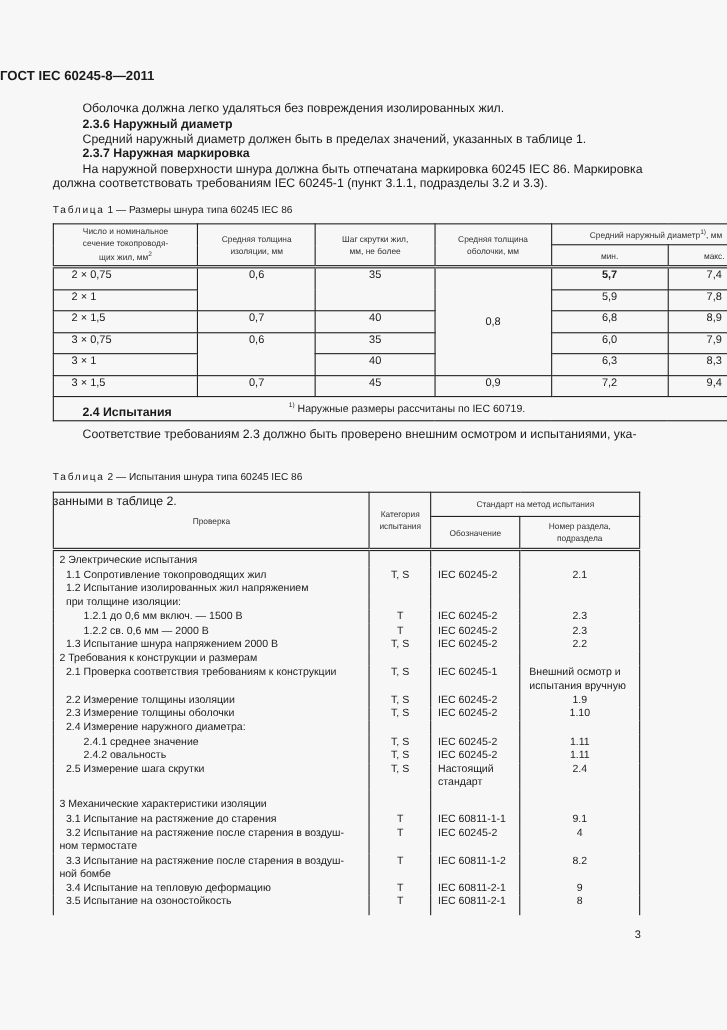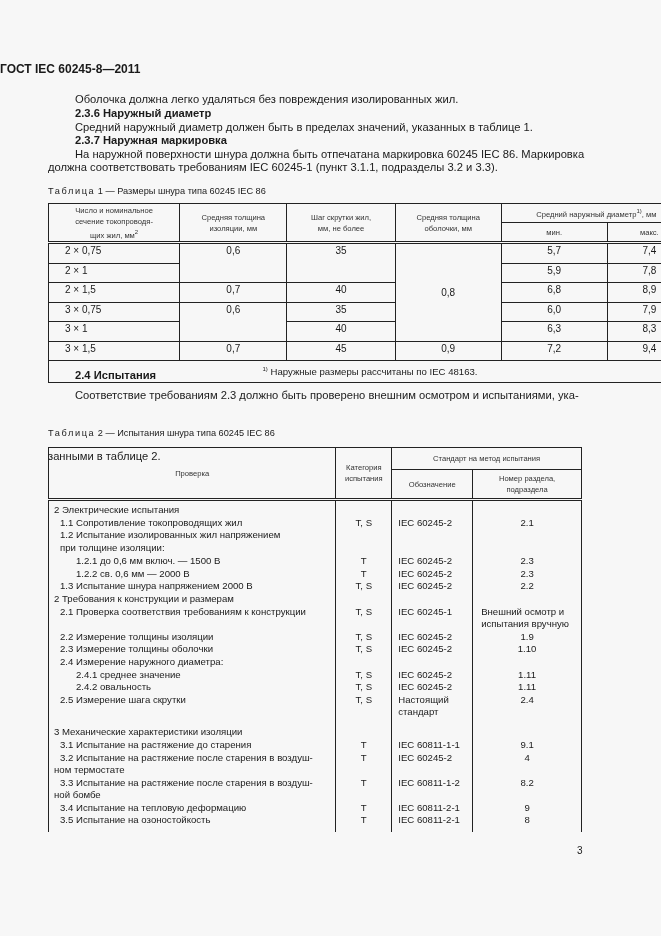--- a/index.html
+++ b/index.html
@@ -85,21 +85,21 @@
       <th style="border-bottom:3px double #222;">мин.</th>
       <th style="border-bottom:3px double #222;">макс.</th>
     </tr>
   </thead>
   <tbody>
     <tr>
       <td class="first" style="border-top:3px double #222;">2 × 0,75</td>
       <td rowspan="2" style="border-top:3px double #222;">0,6</td>
       <td rowspan="2" style="border-top:3px double #222;">35</td>
       <td rowspan="5" style="vertical-align:middle;border-top:3px double #222;">0,8</td>
-      <td style="border-top:3px double #222;">5,7</td>
+      <td style="border-top:3px double #222;font-weight:bold;">5,7</td>
       <td style="border-top:3px double #222;">7,4</td>
     </tr>
     <tr>
       <td class="first">2 × 1</td>
       <td>5,9</td>
       <td>7,8</td>
     </tr>
     <tr>
       <td class="first">2 × 1,5</td>
       <td>0,7</td>
@@ -123,21 +123,21 @@
     <tr>
       <td class="first">3 × 1,5</td>
       <td>0,7</td>
       <td>45</td>
       <td>0,9</td>
       <td>7,2</td>
       <td>9,4</td>
     </tr>
     <tr>
       <td colspan="6" class="note">
-        <sup style="font-size:6px;">1)</sup><span> Наружные размеры рассчитаны по IEC 48163.</span>
+        <sup style="font-size:6px;">1)</sup><span> Наружные размеры рассчитаны по IEC 60719.</span>
       </td>
     </tr>
   </tbody>
 </table>
 
 <div class="p b" style="left:75px;top:368px;">2.4  Испытания</div>
 <div class="p" style="left:75px;top:388px;">Соответствие требованиям 2.3 должно быть проверено внешним осмотром и испытаниями, ука-</div>
 <div class="p" style="left:48px;top:402px;margin-top:47px;">занными в таблице 2.</div>
 
 <div class="cap" style="left:48px;top:428px;">

